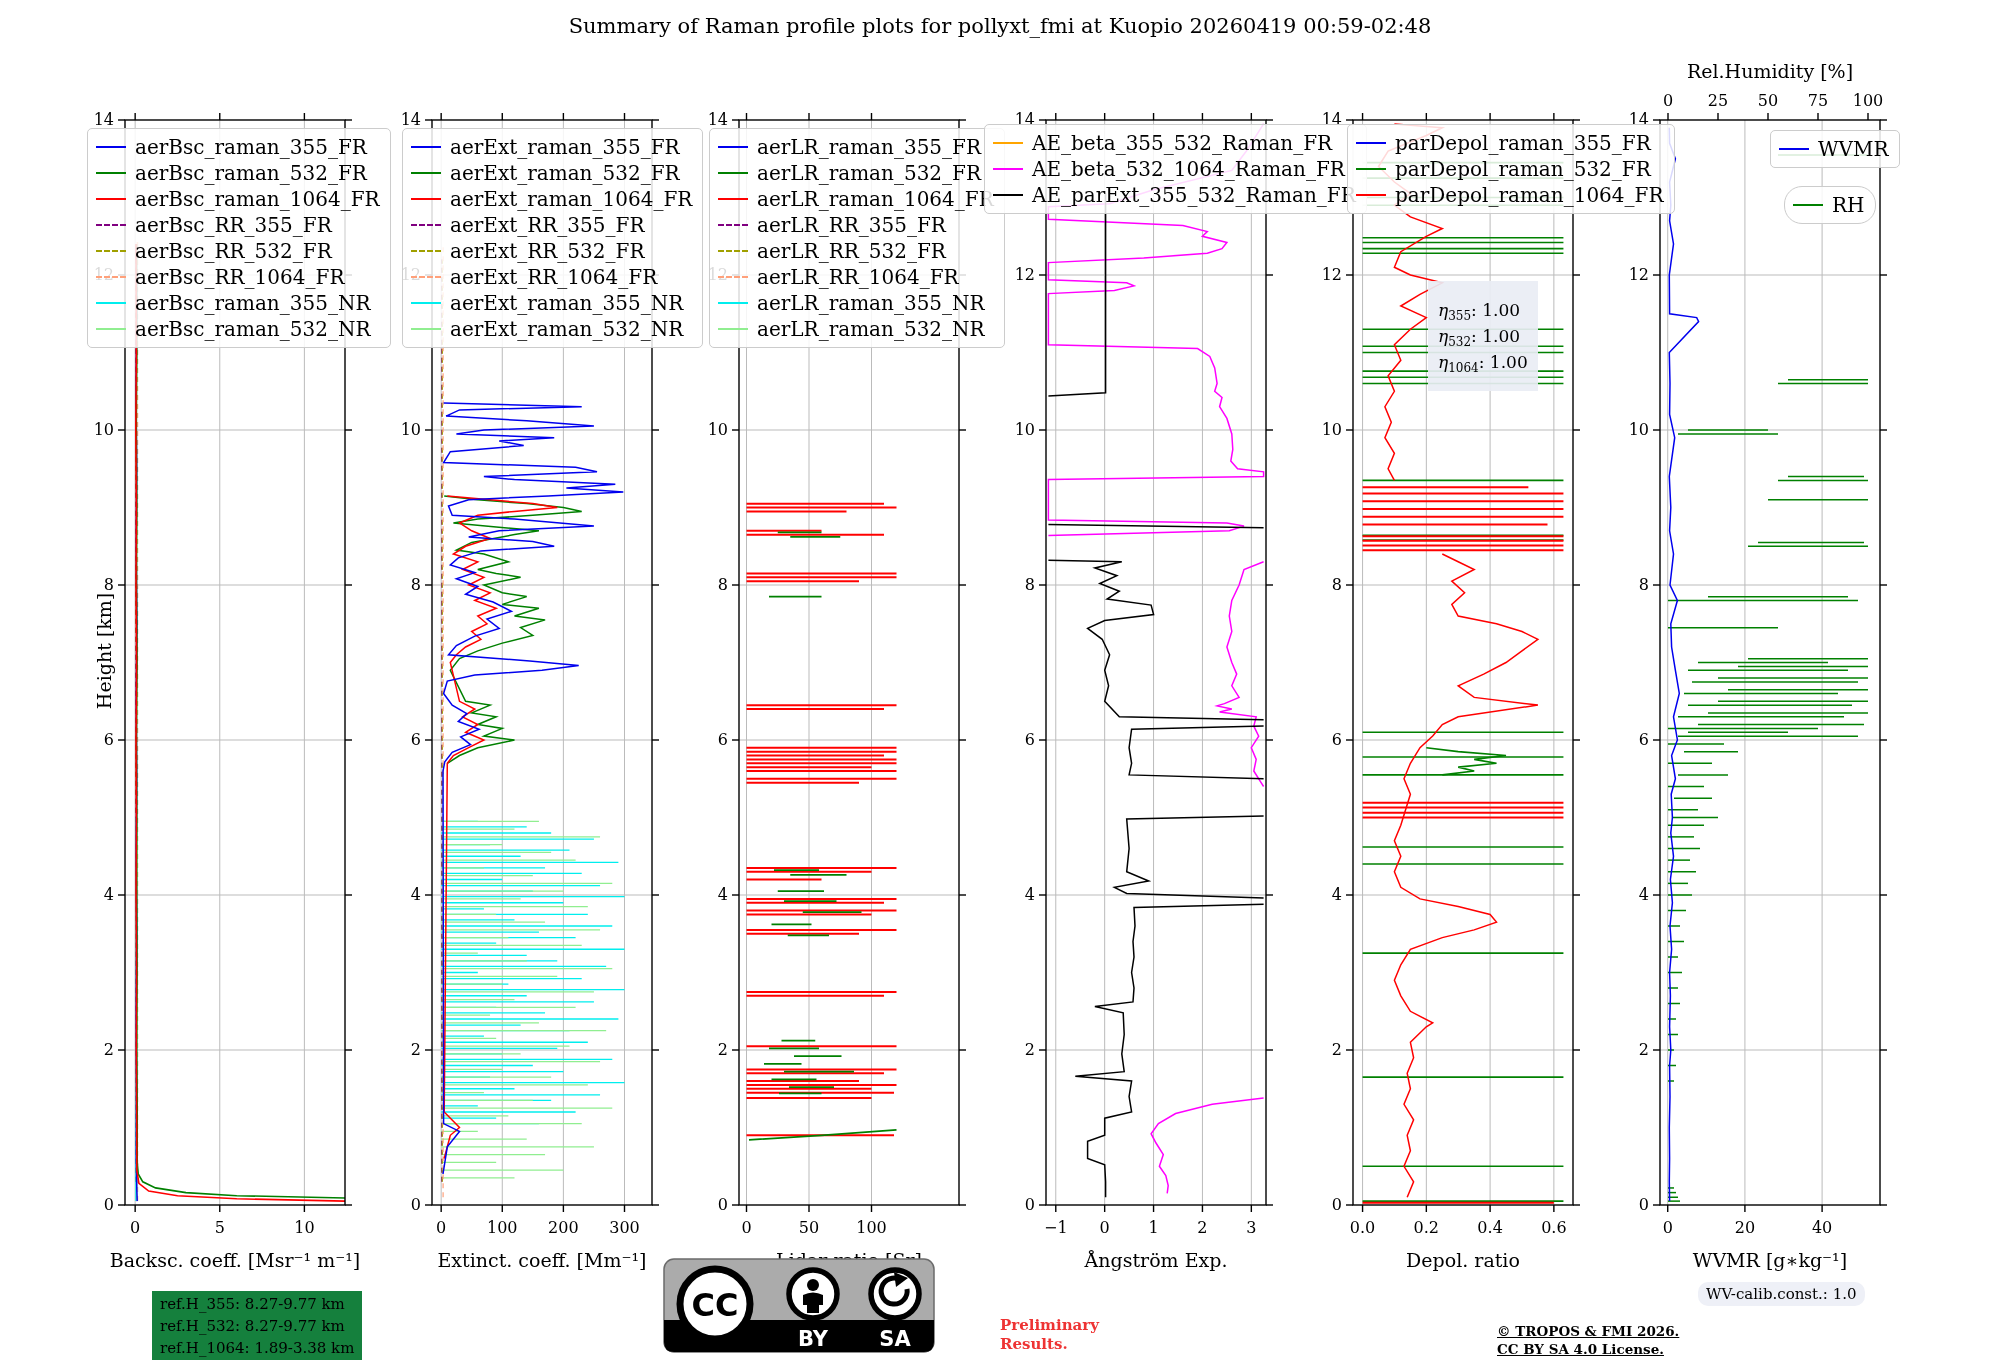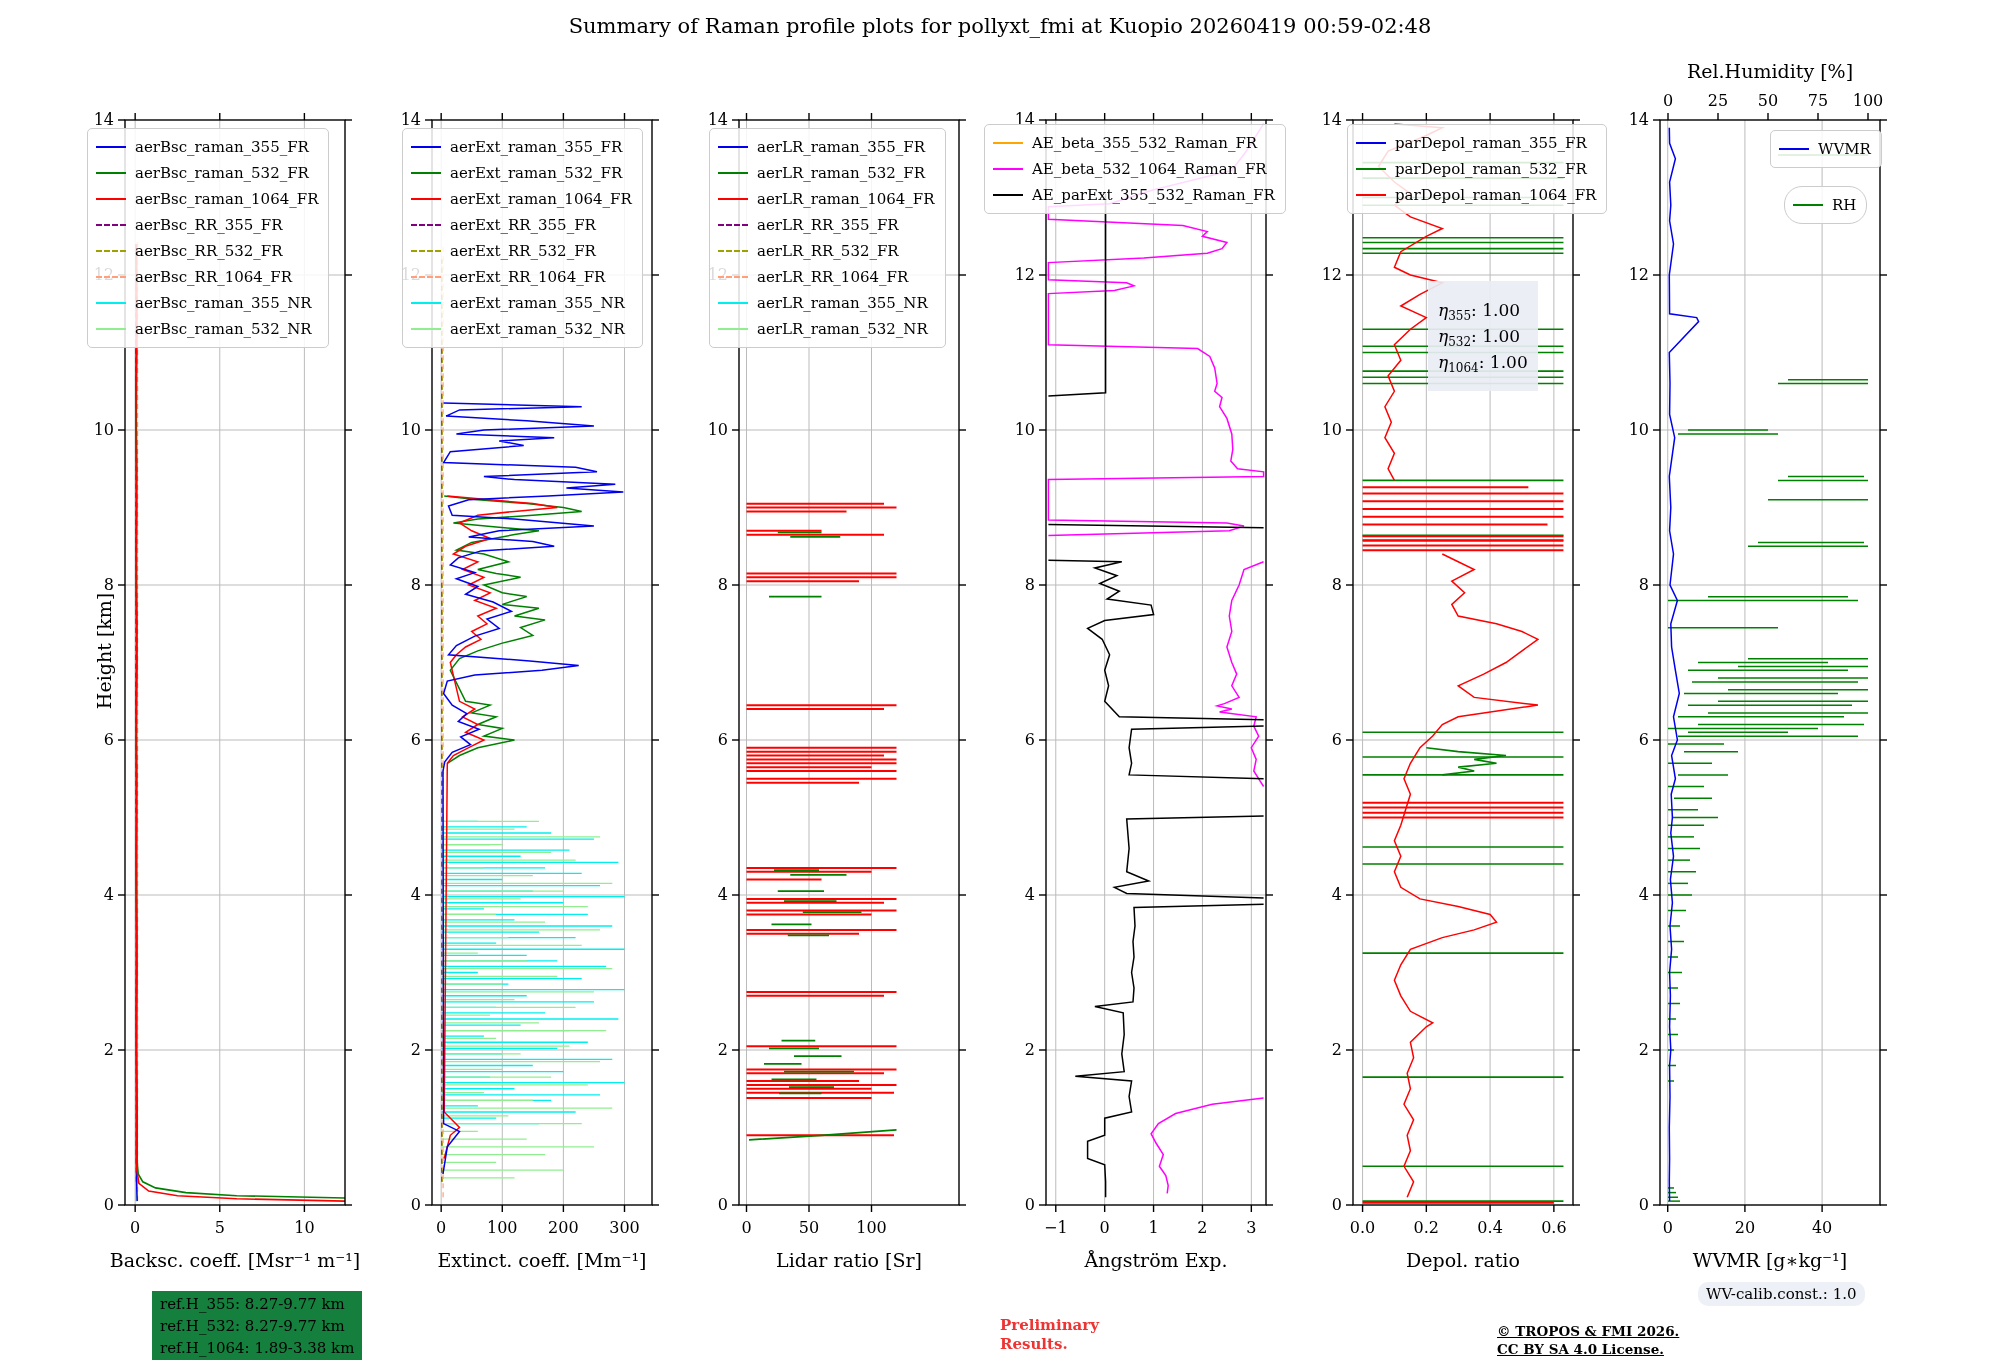--- a/index.html
+++ b/index.html
@@ -7,21 +7,21 @@
        font-family:"DejaVu Serif","Liberation Serif",serif;color:#000;overflow:hidden;}
   .title{position:absolute;top:14px;left:0;width:2000px;text-align:center;
          font-size:21px;}
   .ylab{position:absolute;left:46px;top:640px;font-size:19px;transform:rotate(-90deg);
         transform-origin:center;white-space:nowrap;}
   svg.plots{position:absolute;left:0;top:0;}
   .legend{position:absolute;background:rgba(255,255,255,0.85);border:1px solid #cccccc;
           border-radius:5px;padding:5px 10px 5px 8px;z-index:5;}
   .lrow{display:flex;align-items:center;height:26px;white-space:nowrap;}
   .lsample{display:inline-block;width:30px;margin-right:9px;flex:none;}
-  .llabel{font-size:15px;text-align:center;}
+  .llabel{font-size:20px;text-align:center;}
   .etabox{position:absolute;left:1428px;top:281px;background:rgba(233,237,244,0.92);
           padding:16px 10px;z-index:4;}
   .etarow{font-size:17px;height:26px;line-height:26px;white-space:nowrap;}
   .eta-sym{font-style:italic;}
   .refbox{position:absolute;left:152px;top:1291px;background:#15803d;padding:2px 8px;
           font-size:15px;line-height:22px;}
   .prelim{position:absolute;left:1000px;top:1316px;color:#ee3333;font-weight:bold;
           font-size:15px;line-height:19px;}
   .copyright{position:absolute;left:1497px;top:1322px;font-weight:bold;font-size:13.5px;
              line-height:18px;text-decoration:underline;}
@@ -806,20 +806,42 @@
       <div class="etarow"><span class="eta-sym">η</span><sub style="font-size: 12px;">532</sub><span>: 1.00</span></div>
       <div class="etarow"><span class="eta-sym">η</span><sub style="font-size: 12px;">1064</sub><span>: 1.00</span></div>
     </div>
 
   <div class="refbox">
     <div>ref.H_355: 8.27-9.77 km</div>
     <div>ref.H_532: 8.27-9.77 km</div>
     <div>ref.H_1064: 1.89-3.38 km</div>
   </div>
 
+  <div class="ccbadge">
+    <svg width="272" height="95" viewBox="0 0 272 95">
+      <rect x="1" y="1" width="270" height="93" rx="10" fill="#ababab" stroke="#6b6b6b" stroke-width="1.5"></rect>
+      <path d="M1,62 H271 V84 Q271,94 261,94 H11 Q1,94 1,84 Z" fill="#000000"></path>
+      <g>
+        <circle cx="52" cy="46" r="35" fill="#ffffff" stroke="#000000" stroke-width="7"></circle>
+        <text x="52" y="58" text-anchor="middle" font-size="32" font-weight="bold" class="sans">CC</text>
+      </g>
+      <g>
+        <circle cx="150" cy="36" r="24" fill="#ffffff" stroke="#000000" stroke-width="5.5"></circle>
+        <circle cx="150" cy="27" r="6" fill="#000000"></circle>
+        <path d="M140,37 q10,-5 20,0 l0,10 l-4,0 l0,8 l-12,0 l0,-8 l-4,0 Z" fill="#000000"></path>
+      </g>
+      <g>
+        <circle cx="232" cy="36" r="24" fill="#ffffff" stroke="#000000" stroke-width="5.5"></circle>
+        <path d="M244,31 a13,13 0 1 1 -6,-9" fill="none" stroke="#000000" stroke-width="5"></path>
+        <path d="M231,14 L245,20 L233,29 Z" fill="#000000"></path>
+      </g>
+      <text x="150" y="88" text-anchor="middle" font-size="21" font-weight="bold" fill="#ffffff" class="sans">BY</text>
+      <text x="232" y="88" text-anchor="middle" font-size="21" font-weight="bold" fill="#ffffff" class="sans">SA</text>
+    </svg>
+  </div>
 
   <div class="prelim">
     <div>Preliminary</div>
     <div>Results.</div>
   </div>
 
   <div class="copyright">
     <div>© TROPOS &amp; FMI 2026.</div>
     <div>CC BY SA 4.0 License.</div>
   </div>

